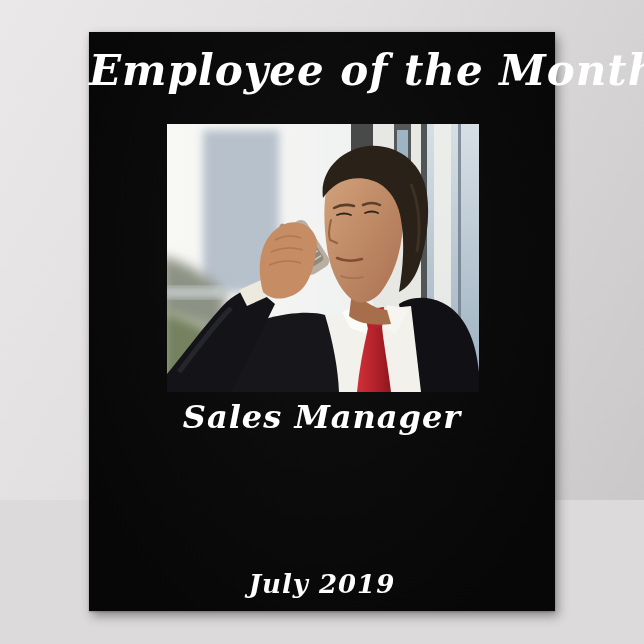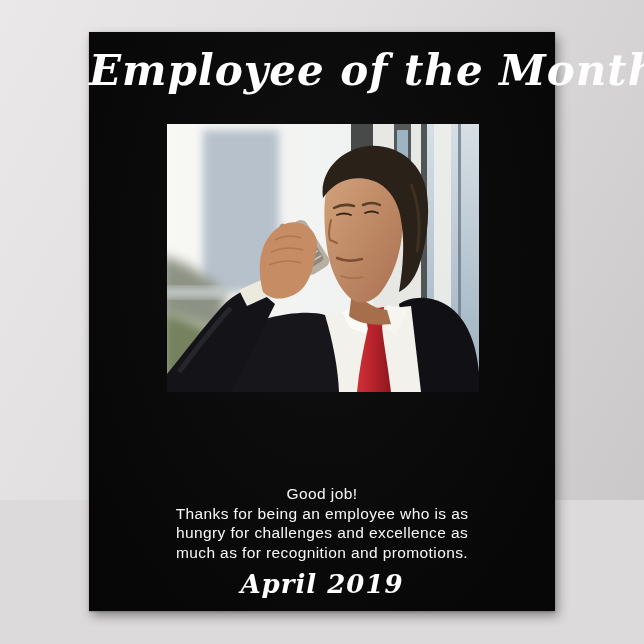--- a/index.html
+++ b/index.html
@@ -140,20 +140,17 @@
           <path d="M96,168 C90,146 92,124 104,110 C114,99 126,95 138,101 C146,105 150,113 150,121 C148,139 144,156 134,166 C122,176 106,178 96,168 Z" fill="#c68c63"></path>
           <g stroke="#a9744e" stroke-width="1.5" fill="none" opacity="0.8">
             <path d="M108,116 C116,112 126,111 134,114"></path>
             <path d="M104,128 C114,124 126,123 136,126"></path>
             <path d="M102,141 C112,137 124,136 134,139"></path>
           </g>
         </g>
       </svg>
     </div>
 
-    <div class="message">Good job!
-Thanks for being an employee who is as
-hungry for challenges and excellence as
-much as for recognition and promotions.</div>
-    <div class="date script">April 2019</div>
+    <div class="role script">Sales Manager</div>
+    <div class="date script">July 2019</div>
 
   </div>
 </div>
 
 </body></html>

